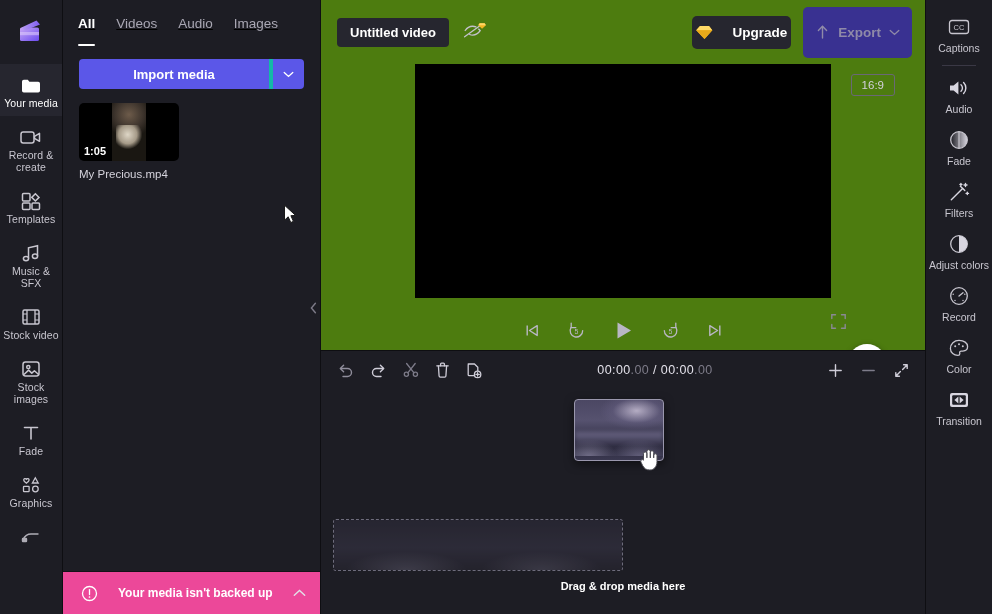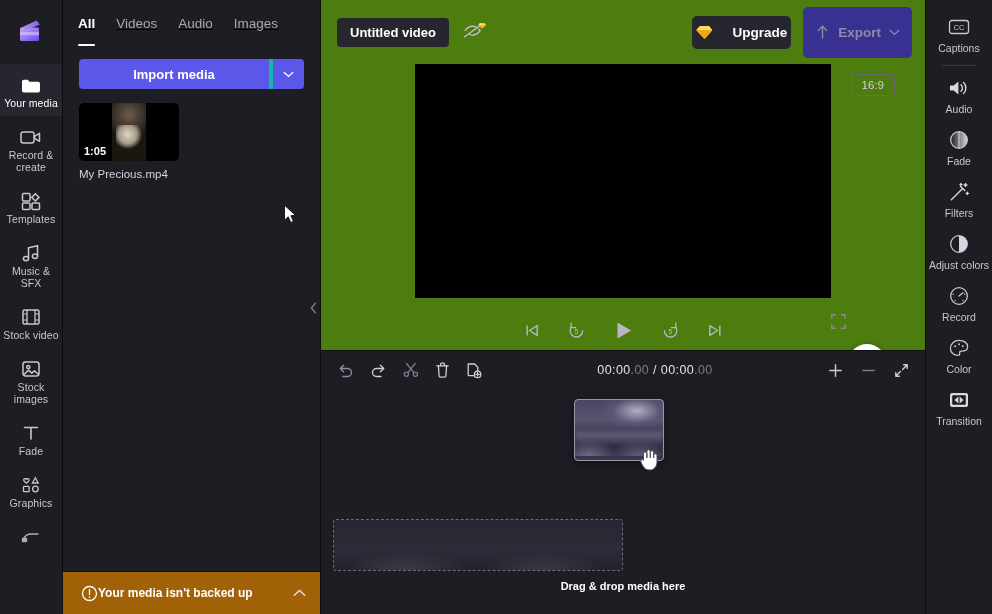--- a/index.html
+++ b/index.html
@@ -115,23 +115,23 @@
     color: #fff; font-size: 11px; font-weight: bold;
     text-shadow: 0 1px 2px rgba(0,0,0,.9);
     z-index: 2;
   }
   .media-name {
     margin-top: 7px; font-size: 11.5px; color: #d5d3dc;
     white-space: nowrap;
   }
   .backup-bar {
     position: absolute; left: 0; right: 0; bottom: 0;
-    height: 43px; background: #a16207;
+    height: 43px; background: #ec4899;
     border-top: 1px solid #121217;
-    display: flex; align-items: center; gap: 0;
+    display: flex; align-items: center; gap: 20px;
     padding: 0 14px 0 18px;
     cursor: pointer;
   }
   .backup-text { flex: 1; font-size: 12px; font-weight: bold; color: #ffffff; }
   .panel-collapse {
     position: absolute; right: 0; top: 292px;
     width: 13px; height: 32px;
     display: flex; align-items: center; justify-content: center;
     cursor: pointer;
   }

